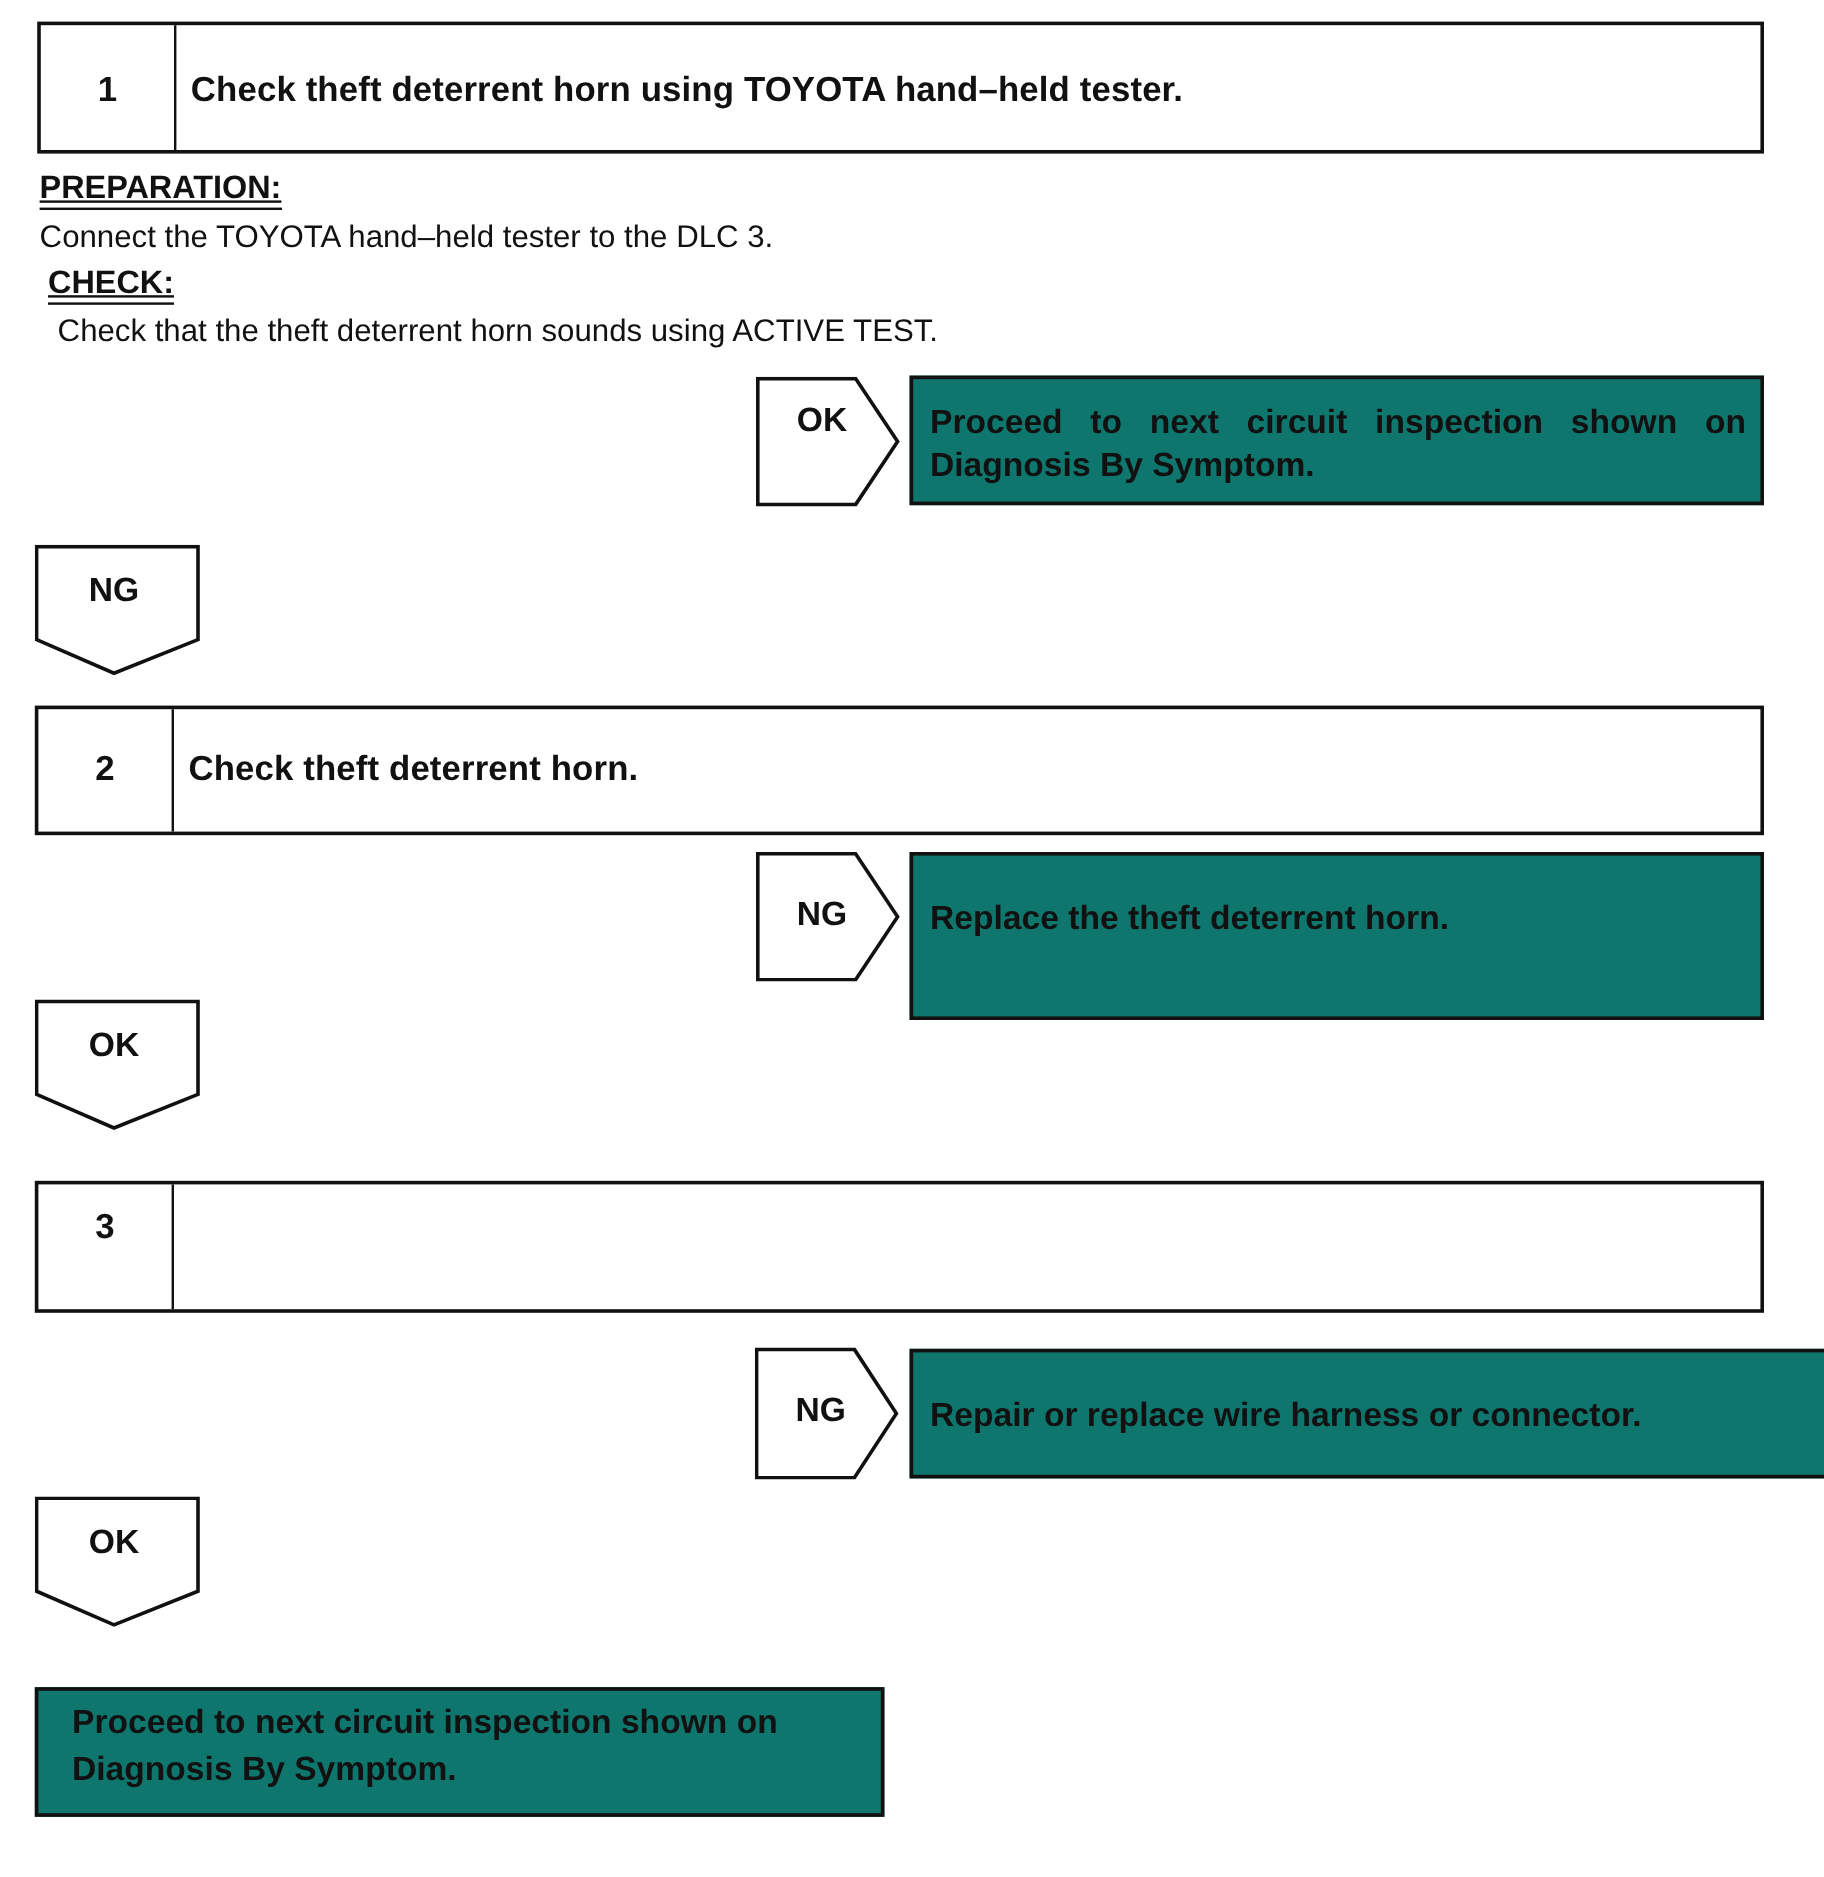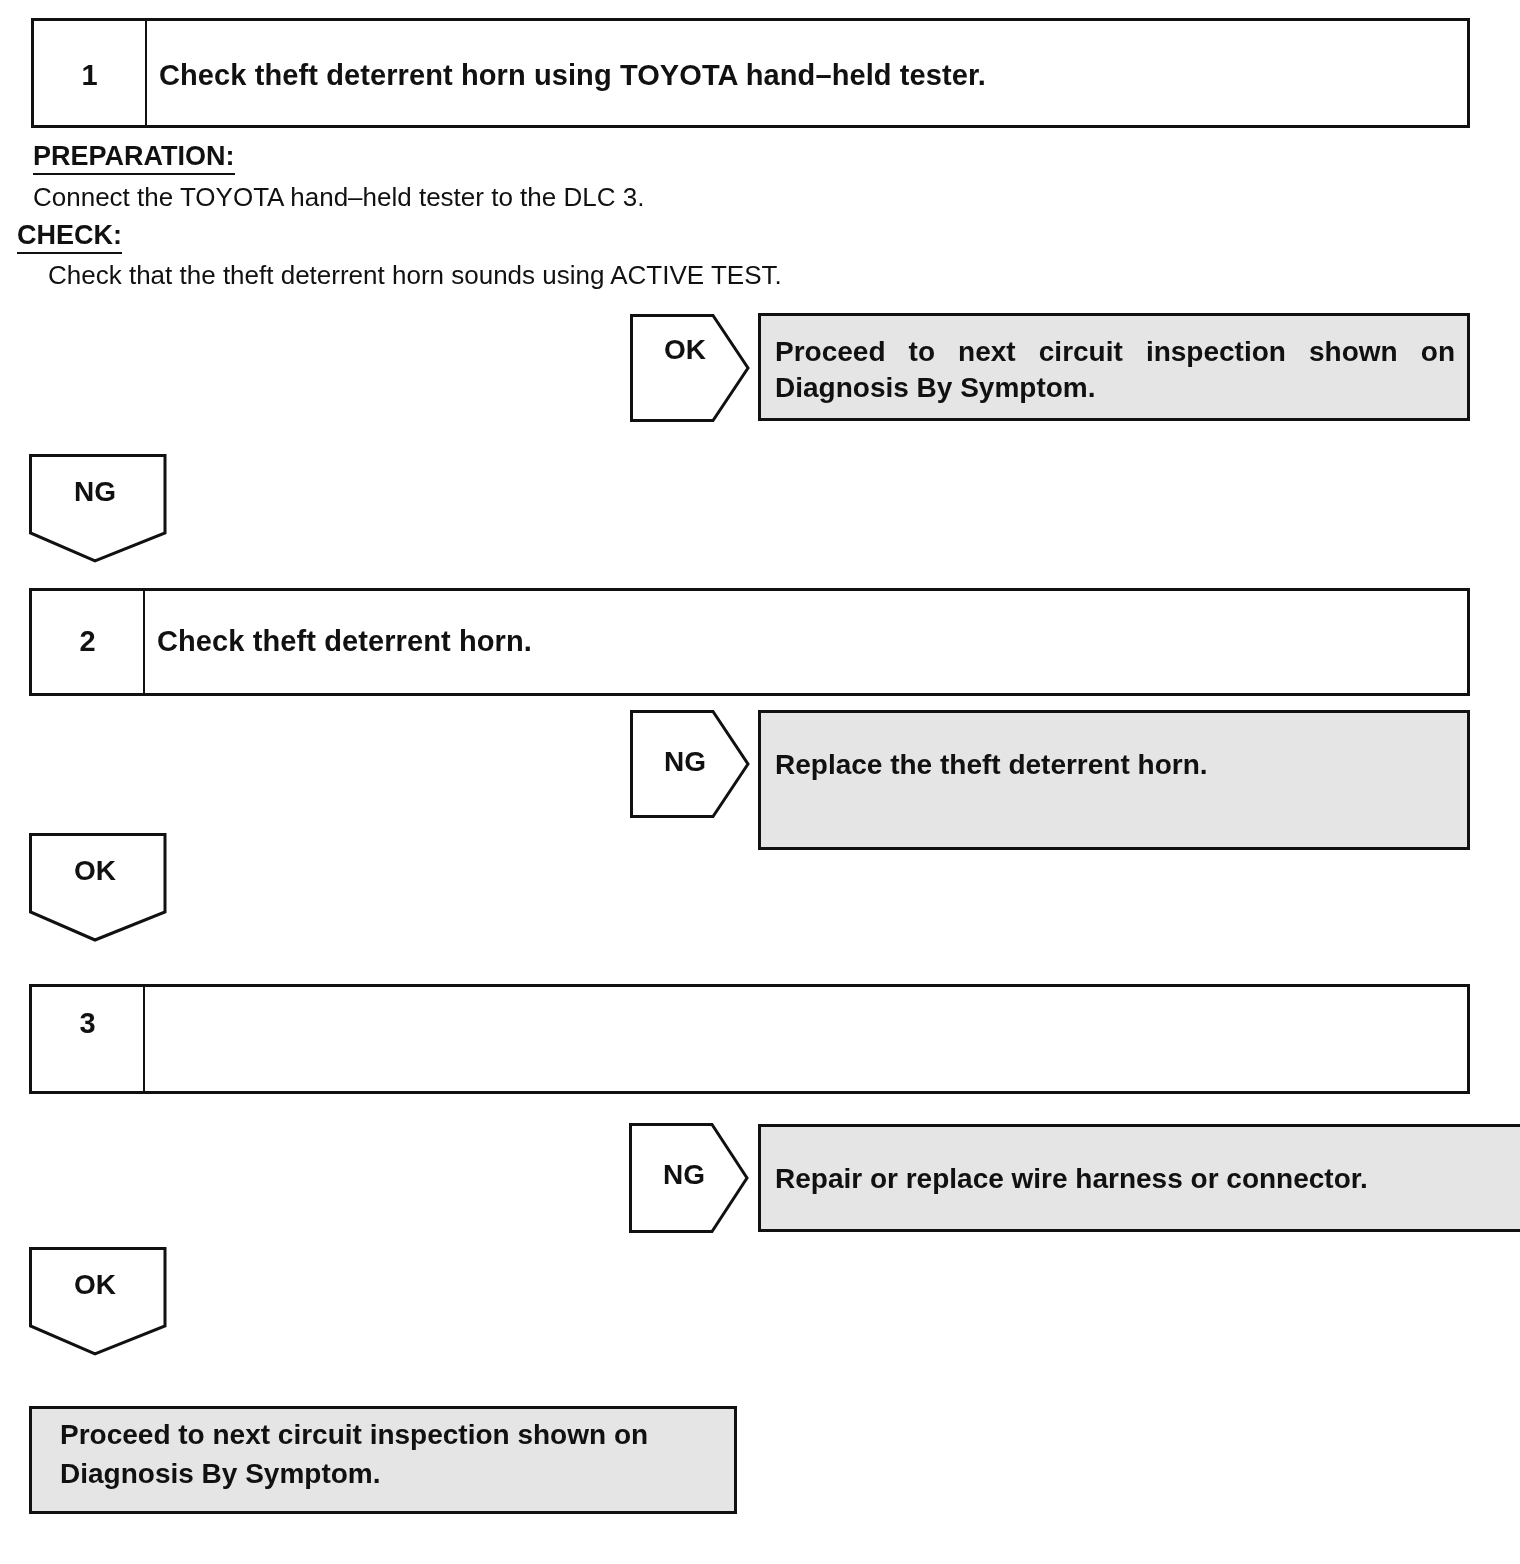--- a/index.html
+++ b/index.html
@@ -19,58 +19,58 @@
   }
   .step-title {
     flex: 1; font-weight: bold; font-size: 29px; padding-left: 12px; padding-top: 38px;
     box-sizing: border-box; letter-spacing: 0.1px;
   }
   .step-box.tall .step-num, .step-box.tall .step-title { padding-top: 20px; }
 
   
   .section-head {
     font-weight: bold; font-size: 27px; line-height: 1;
-    border-bottom: 2px solid #111; padding-bottom: 3px; display: inline-block;
+    border-bottom: 2px solid #111; padding-bottom: 3px; display: inline-block; text-decoration: underline;
   }
   .section-text { font-size: 26px; line-height: 1; }
 
   
   .tag-right { width: 120px; height: 108px; }
   .tag-right svg { position: absolute; left: 0; top: 0; }
   .tag-label {
     position: absolute; font-weight: bold; font-size: 28px; left: 0; width: 110px;
     text-align: center; top: 20px;
   }
 
   
   .tag-down { width: 140px; height: 110px; }
   .tag-down svg { position: absolute; left: 0; top: 0; }
   .tag-down .tag-label { width: 132px; top: 22px; }
 
   
   .result-box {
-    border: 3px solid #111; background: #e5e5e5; font-weight: bold; font-size: 28px;
+    border: 3px solid #111; background: #0f766e; font-weight: bold; font-size: 28px;
     padding: 20px 12px 0 14px; line-height: 1.3;
   }
   .justify { text-align: justify; text-align-last: left; }
 </style>
 </head>
 <body>
 
 <div class="abs step-box" style="left:31px; top:18px; width:1439px; height:110px;">
   <div class="step-num">1</div>
   <div class="step-title">Check theft deterrent horn using TOYOTA hand–held tester.</div>
 </div>
 
 <div class="abs" style="left:33px; top:143px;">
   <span class="section-head">PREPARATION:</span>
 </div>
 <div class="abs section-text" style="left:33px; top:184px;">Connect the TOYOTA hand–held tester to the DLC 3.</div>
 
-<div class="abs" style="left:17px; top:222px;">
+<div class="abs" style="left:40px; top:222px;">
   <span class="section-head">CHECK:</span>
 </div>
 <div class="abs section-text" style="left:32px; top:262px;margin-left:16px;">Check that the theft deterrent horn sounds using ACTIVE TEST.</div>
 
 <div class="abs tag-right" style="left:630px; top:314px;">
   <svg width="122" height="108" viewBox="0 0 122 108">
     <polygon points="1.5,1.5 83,1.5 118,54 83,106.5 1.5,106.5" fill="#fff" stroke="#111" stroke-width="3"></polygon>
   </svg>
   <div class="tag-label">OK</div>
 </div>

